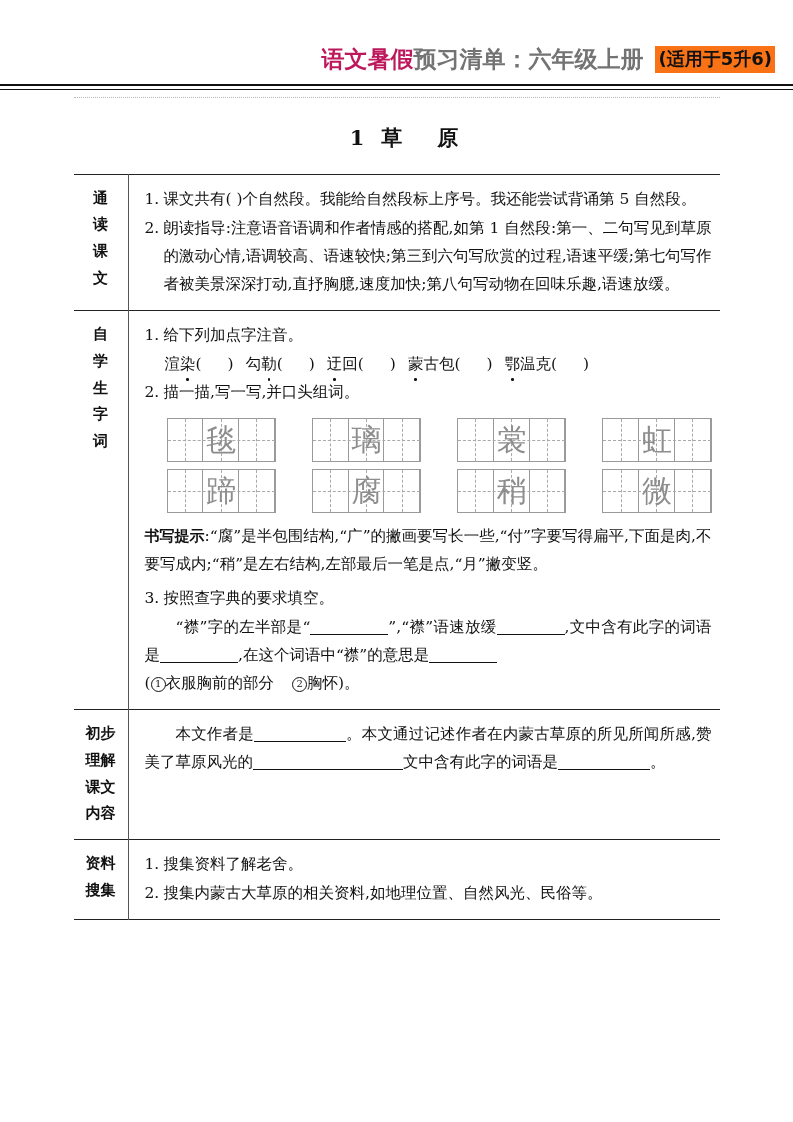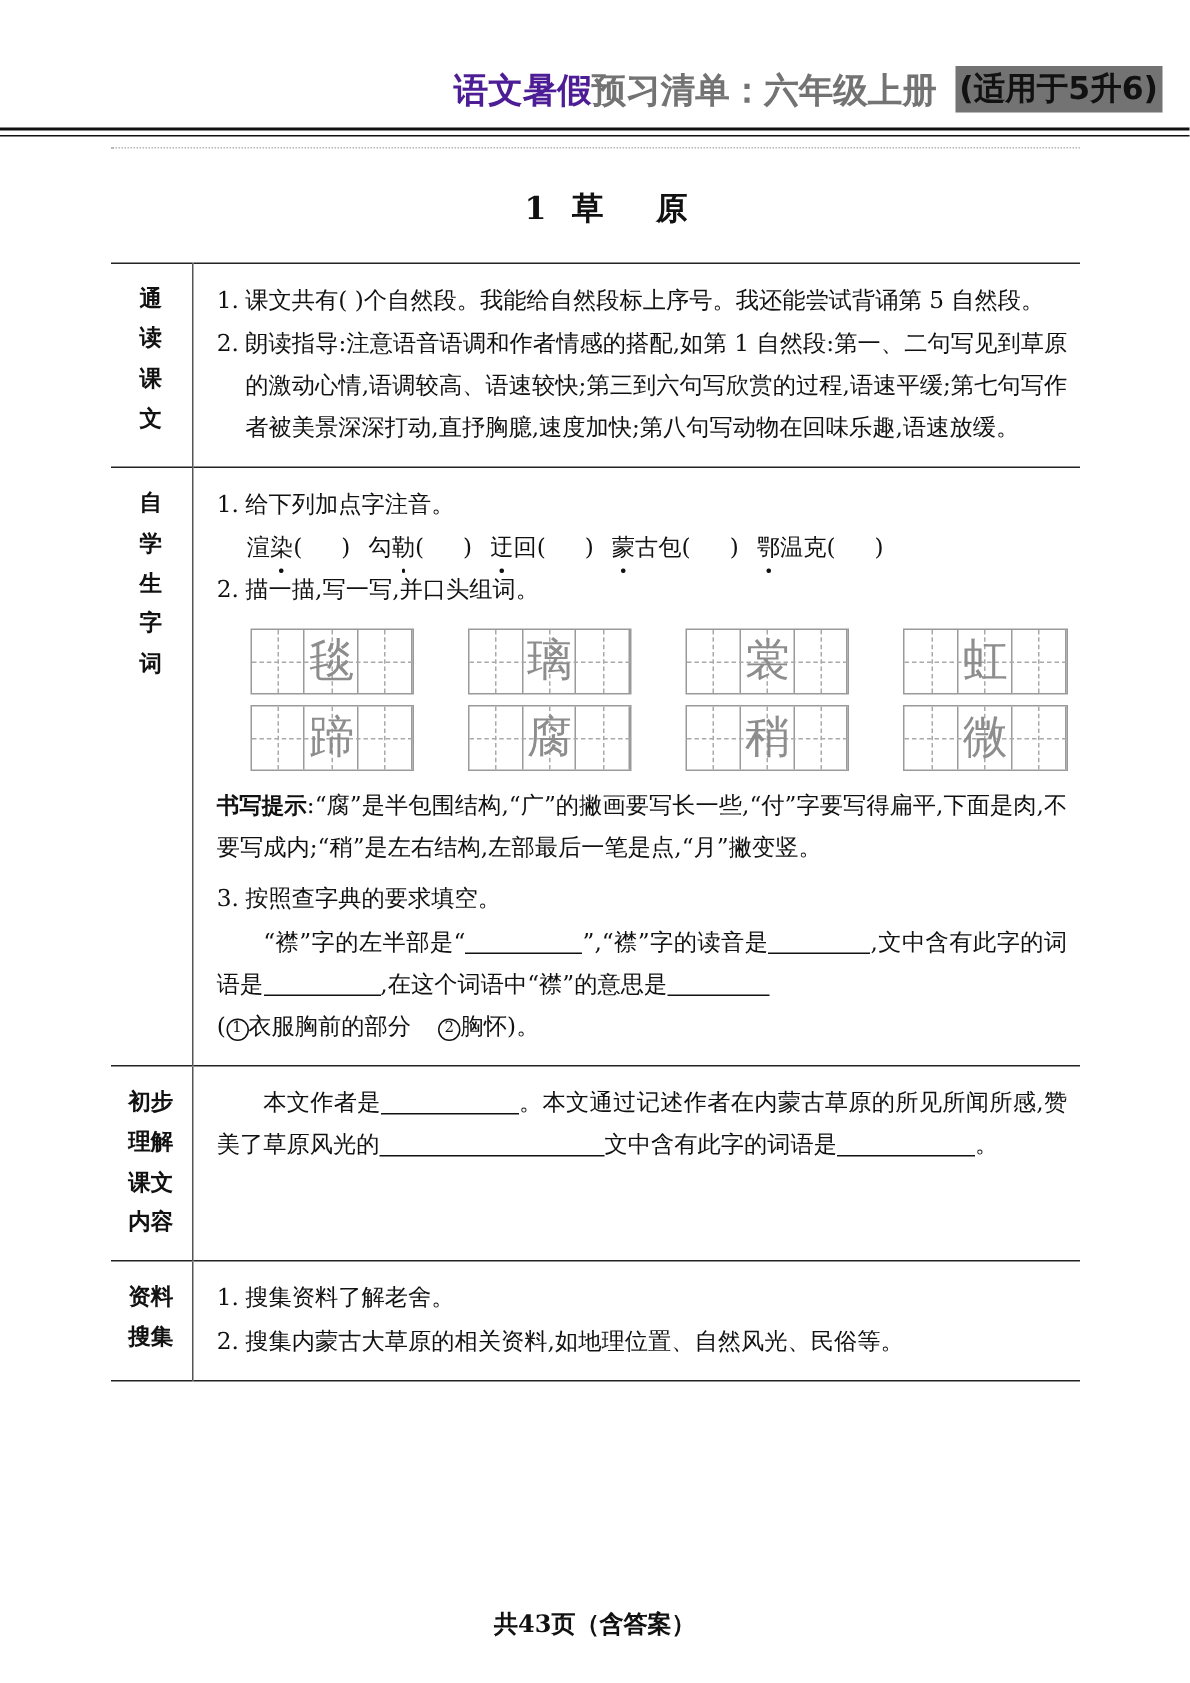--- a/index.html
+++ b/index.html
@@ -29,27 +29,27 @@
     text-align: right;
     white-space: nowrap;
   }
   .hdr-title {
     font-family: "DejaVu Sans", "Liberation Sans", sans-serif;
     font-size: 23px;
     font-weight: bold;
     letter-spacing: 0px;
     display: inline;
   }
-  .hdr-black { color: #4c1d95; }
+  .hdr-black { color: #be185d; }
   .hdr-red { color: #737373; }
   .hdr-note {
     display: inline-block;
-    background: #737373;
+    background: #f97316;
     color: #111111;
-    font-size: 21px;
+    font-size: 18px;
     font-weight: bold;
     padding: 1px 3px 2px 3px;
     margin-left: 7px;
     vertical-align: 2px;
   }
 
   .rule-double {
     margin: 9px 0 0 0;
     border-top: 2.5px solid #111111;
     border-bottom: 1.5px solid #111111;
@@ -375,21 +375,21 @@
           <div class="tip">
             <span class="tip-head">书写提示</span><span>:“腐”是半包围结构,“广”的撇画要写长一些,“付”字要写得扁平,下面是肉,不要写成内;“稍”是左右结构,左部最后一笔是点,“月”撇变竖。</span>
           </div>
 
           <div class="item" style="margin-top:6px;">
             <span class="item-num">3.</span>
             <span class="item-txt">按照查字典的要求填空。</span>
           </div>
 
           <div class="plain indent">
-            <span>“襟”字的左半部是“</span><span class="blank b-md"></span><span>”,“襟”字的读音是</span><span class="blank b-sm"></span><span>,文中含有此字的词语是</span><span class="blank b-md"></span><span>,在这个词语中“襟”的意思是</span><span class="blank b-sm"></span>
+            <span>“襟”字的左半部是“</span><span class="blank b-md"></span><span>”,“襟”语速放缓</span><span class="blank b-sm"></span><span>,文中含有此字的词语是</span><span class="blank b-md"></span><span>,在这个词语中“襟”的意思是</span><span class="blank b-sm"></span>
           </div>
           <div class="plain">
             <span>(</span><span class="circnum">1</span><span>衣服胸前的部分</span><span class="opt-gap"></span><span class="circnum">2</span><span>胸怀</span><span>)。</span>
           </div>
 
         </td>
       </tr>
 
       <tr>
         <td class="label">
@@ -418,15 +418,14 @@
           <div class="item">
             <span class="item-num">2.</span>
             <span class="item-txt">搜集内蒙古大草原的相关资料,如地理位置、自然风光、民俗等。</span>
           </div>
         </td>
       </tr>
 
     </tbody>
   </table>
 
-  <div class="footer">共43页（含答案）</div>
 
 </div>
 
 </body></html>

